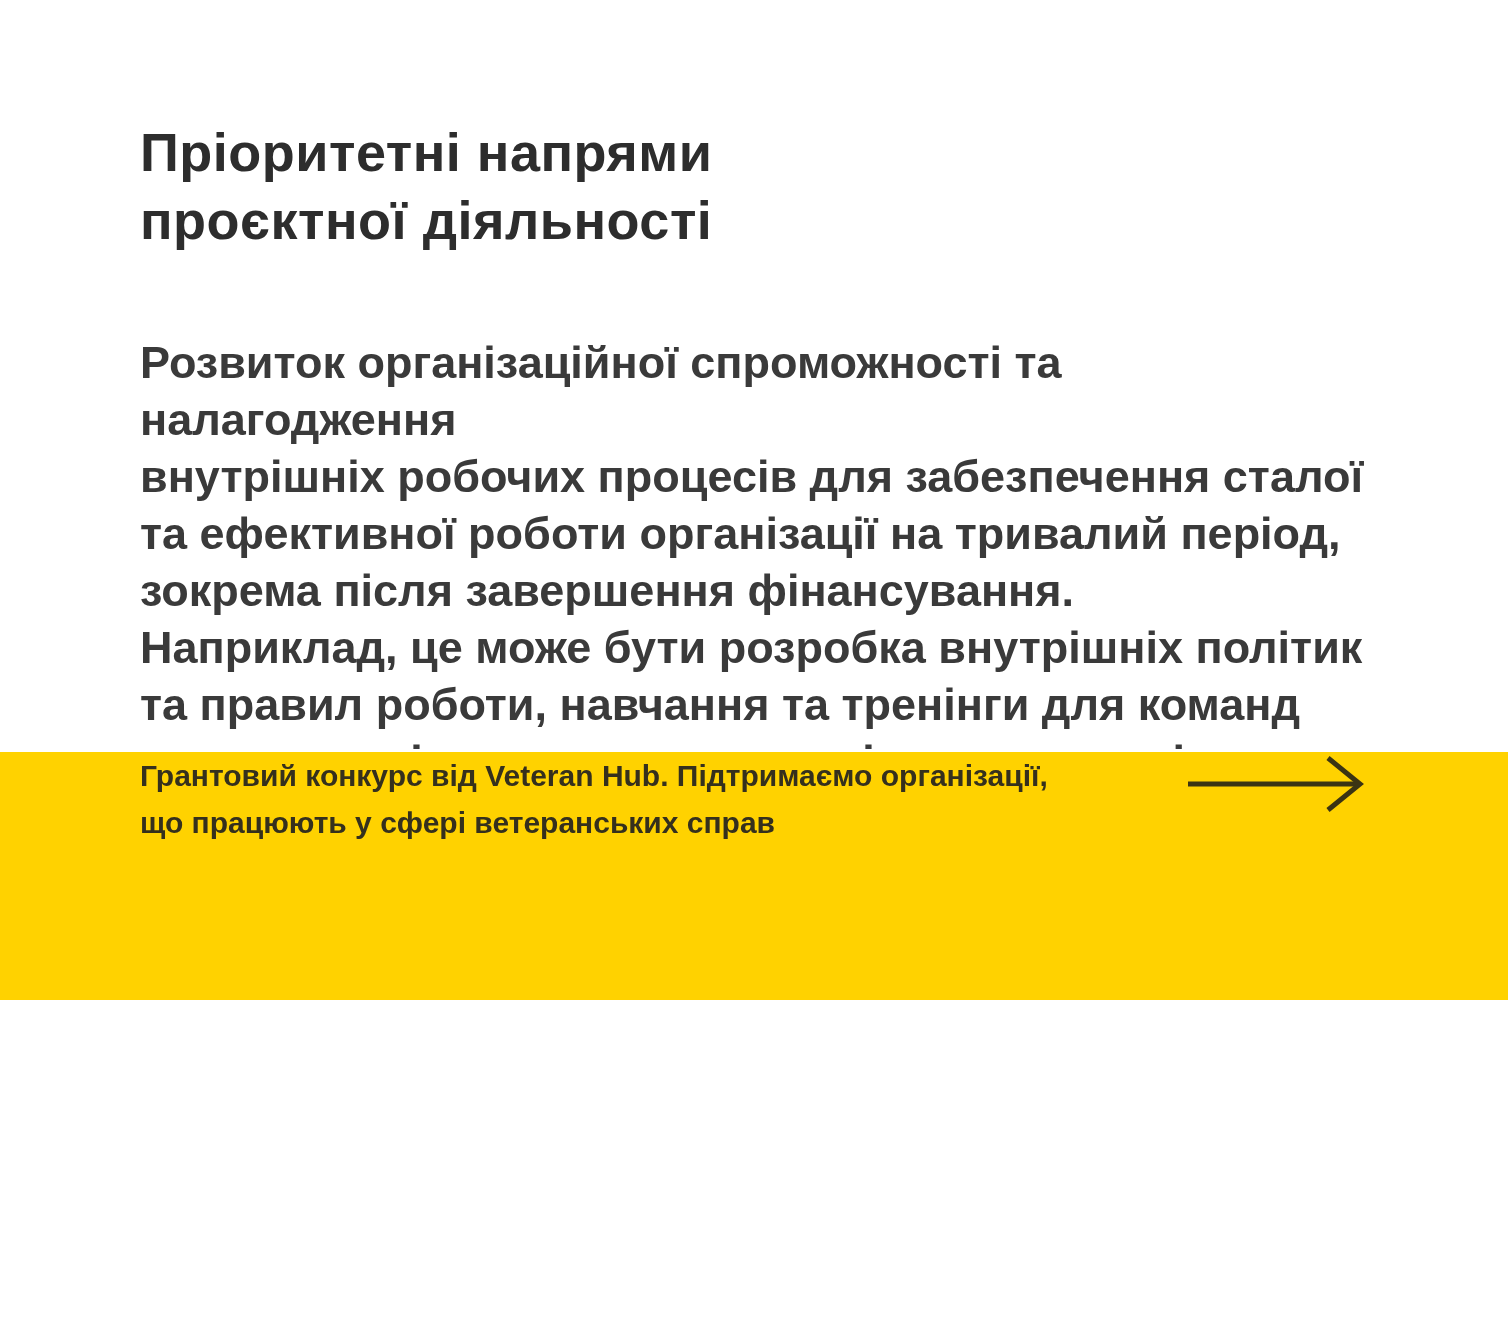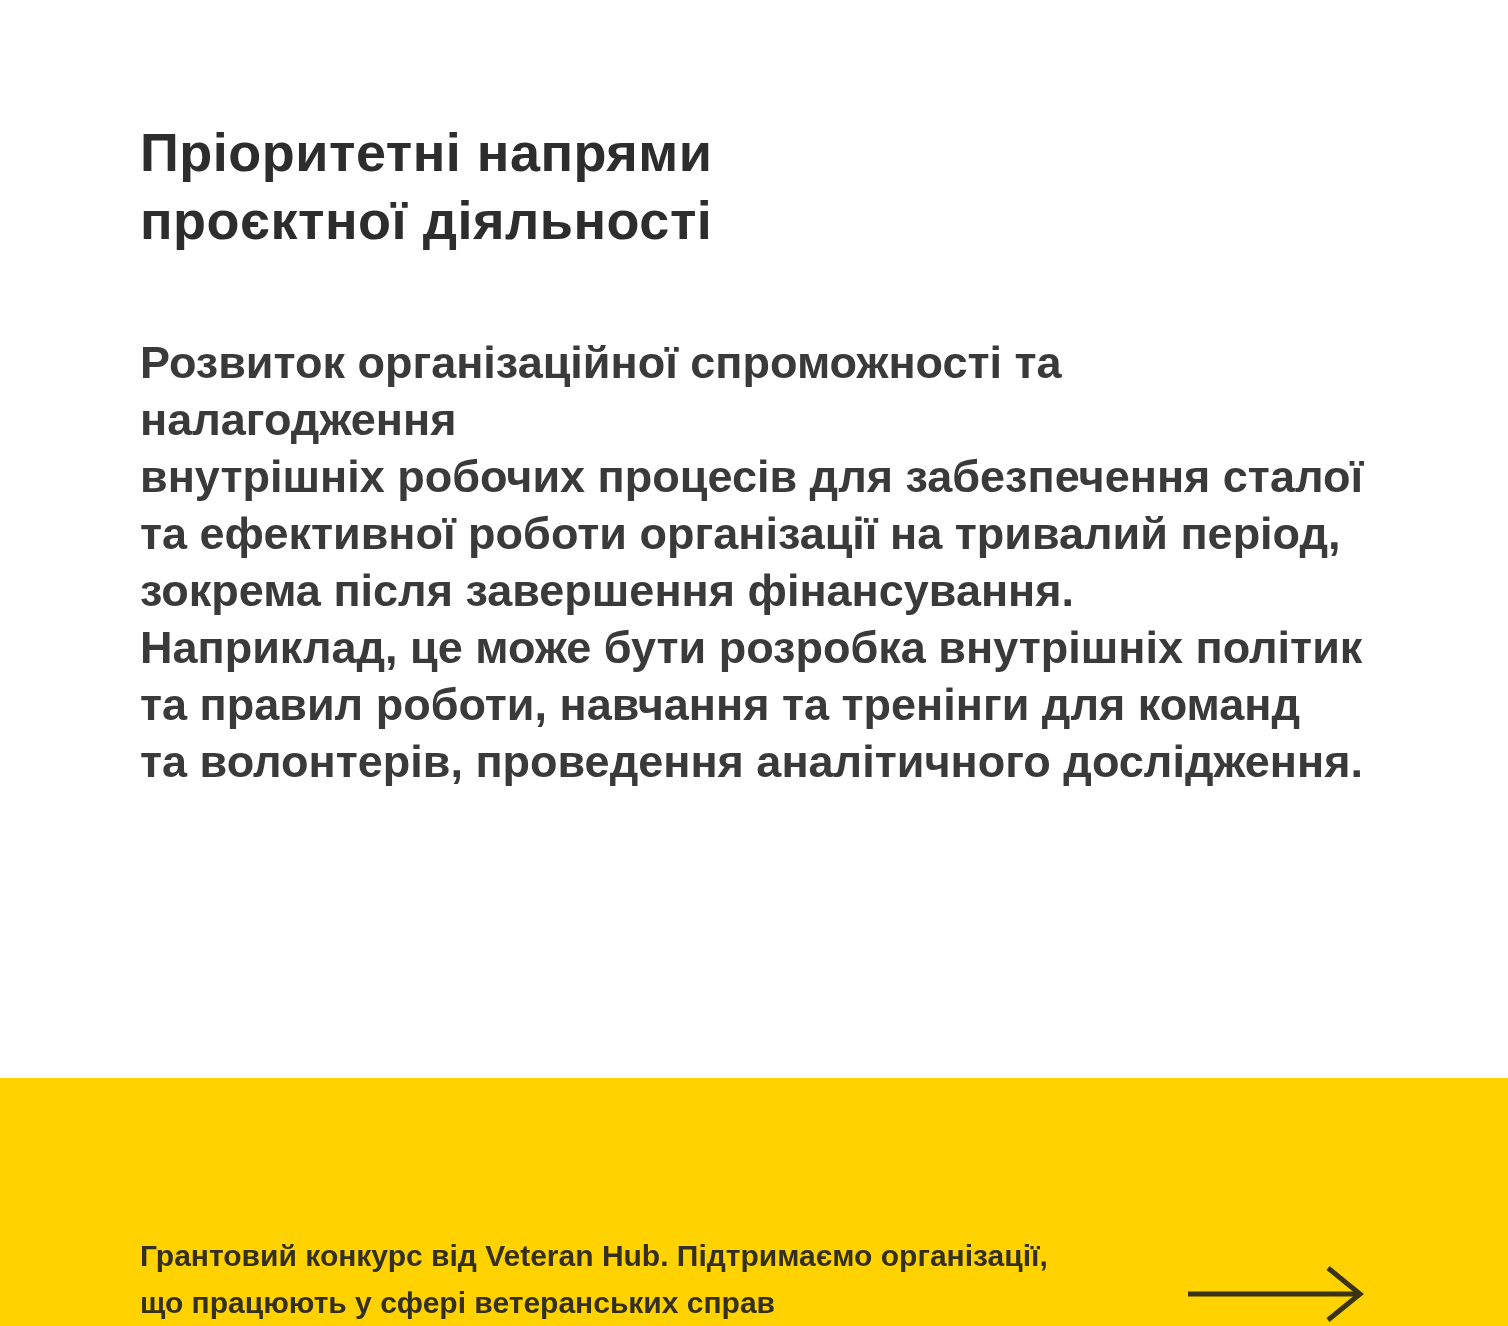--- a/index.html
+++ b/index.html
@@ -4,21 +4,21 @@
 <style>
   html, body {
     margin: 0;
     padding: 0;
     background: #ffffff;
     font-family: "Liberation Sans", sans-serif;
   }
   .card {
     position: relative;
     width: 1508px;
-    height: 1326px;
+    height: 1000px;
     background: #ffffff;
     overflow: hidden;
   }
   .content {
     padding: 118px 140px 0 140px;
     color: #333333;
   }
   .title {
     font-size: 54px;
     font-weight: 700;
@@ -39,21 +39,21 @@
   .body-paragraph + .body-paragraph {
   }
   .footer-banner {
     position: absolute;
     left: 0;
     right: 0;
     bottom: 0;
     height: 248px;
     background: #ffd200;
     display: flex;
-    align-items: flex-end;
+    align-items: flex-start;
     justify-content: space-between;
     padding: 0 140px;
     box-sizing: border-box;
   }
   .footer-text {
     font-size: 30px;
     font-weight: 700;
     line-height: 47px;
     color: #35301d;
     white-space: pre-line;

